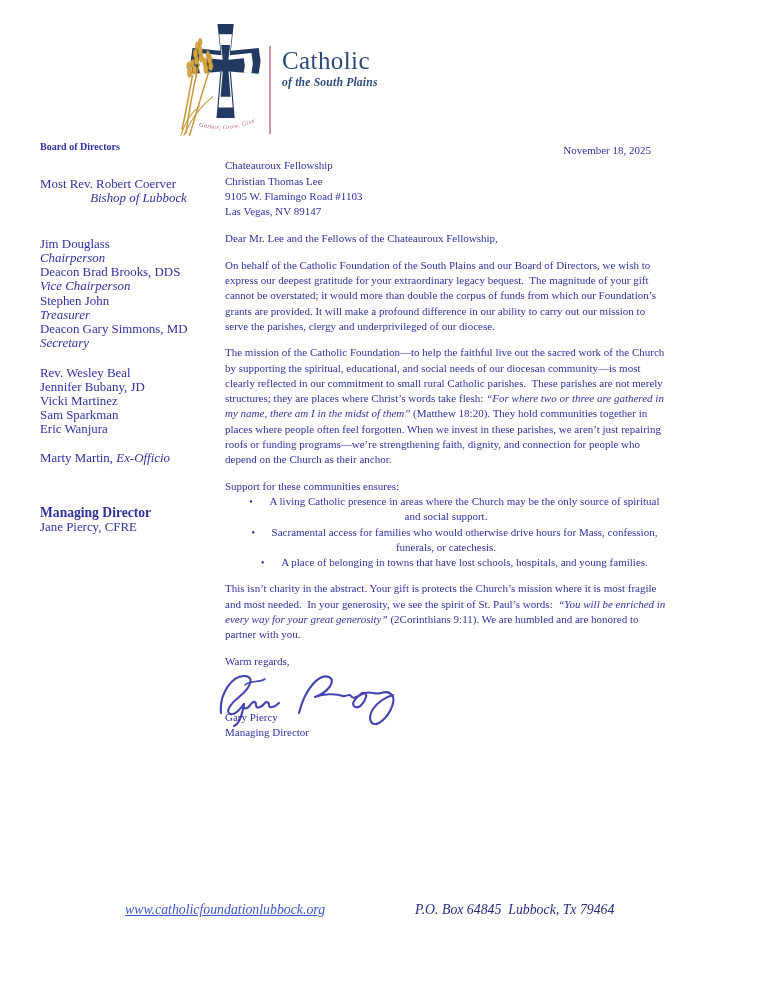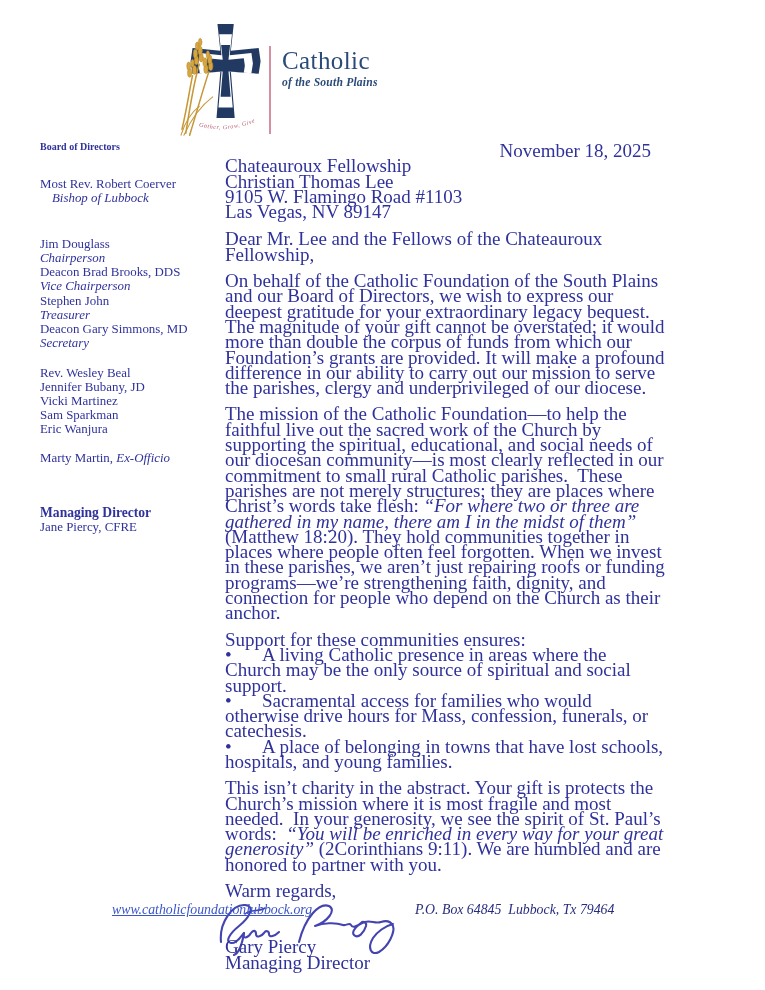--- a/index.html
+++ b/index.html
@@ -16,47 +16,47 @@
   .wordmark { position:absolute; left:282px; top:48px; color:#2a4a78; }
   .wordmark .wm-line { font-size:25px; line-height:26px; letter-spacing:.4px; }
   .wordmark .wm-tag  { font-size:11.6px; font-style:italic; font-weight:bold;
                        margin-top:2px; letter-spacing:.2px; }
 
   
   .sidebar { position:absolute; left:40px; top:139px; width:185px;
              font-size:12.9px; line-height:14.1px; }
   .sidebar .sb-heading { font-size:10px; font-weight:bold; line-height:16px; }
   .sb-bishop   { margin-top:22px; }
-  .sb-bishop .sb-title { font-style:italic; padding-left:12px; }
+  .sb-bishop .sb-title { font-style:italic; padding-left:12px;text-align:center; }
   .sb-officers { margin-top:32px; }
   .sb-officers .sb-title { font-style:italic; }
   .sb-members  { margin-top:16px; }
   .sb-exofficio{ margin-top:15px; }
   .sb-exofficio .sb-title { font-style:italic; }
   .sb-managing { margin-top:40px; }
   .sb-managing .sb-heading2 { font-weight:bold; font-size:13.6px; }
 
   
   .main { position:absolute; left:225px; top:143px; width:442px;
-          font-size:19px; line-height:15.3px; }
+          font-size:11px; line-height:15.3px; }
   .date-line { text-align:right; padding-right:16px; }
   .recipient { }
   .salutation { margin-top:12px; }
   .para { margin:11px 0 0 0; white-space:pre-wrap; }
   .quote-italic { font-style:italic; }
-  .bullet-row { margin:0; }
+  .bullet-row { margin:0;text-align:center; }
   .bullet-glyph { display:inline-block; width:37px; }
   .closing-line { margin-top:11px; }
   .sig-svg { display:block; margin:0 0 -19px -10px; }
   .signer-name, .signer-title { line-height:15.3px; }
 
   
   .footer { position:absolute; top:902px; left:0; width:765px; height:24px;
             font-style:italic; font-size:13.8px; }
-  .website-link { position:absolute; left:112px; top:0; color:#3a55c8;
+  .website-link { position:absolute; left:125px; top:0; color:#3a55c8;
                   text-decoration:underline; cursor:pointer; }
   .pobox { position:absolute; left:415px; top:0; color:#272c7d; white-space:pre-wrap;text-align:center; }
 </style>
 </head>
 <body>
 
 <div class="page">
 
   <svg class="logo-svg" width="96" height="117" viewBox="0 0 100 122">
 

